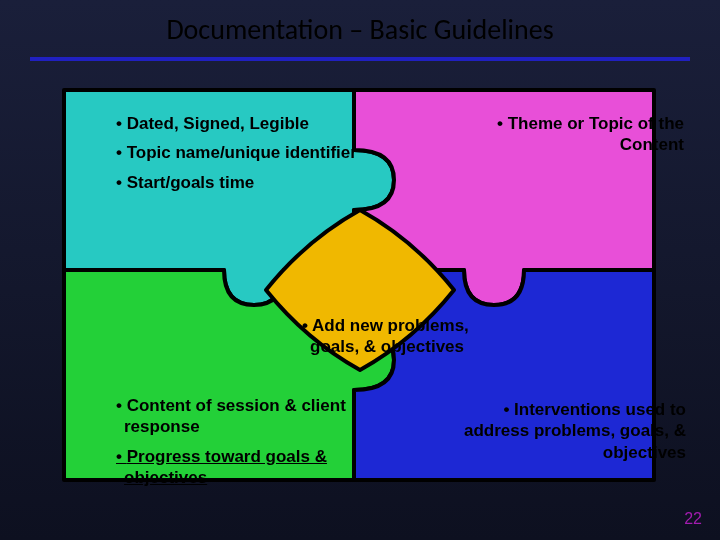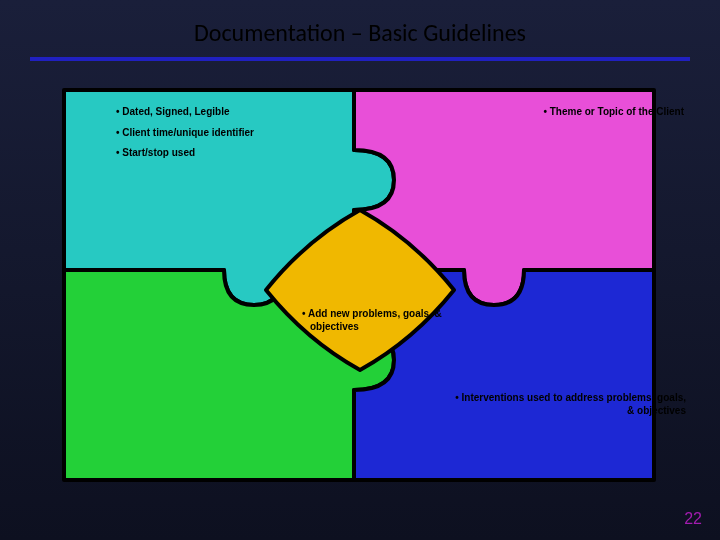--- a/index.html
+++ b/index.html
@@ -7,23 +7,23 @@
     padding: 0;
     width: 720px;
     height: 540px;
     background: linear-gradient(to bottom, #1a1f3a 0%, #0d1020 100%);
     font-family: "Calibri", "Arial", sans-serif;
     overflow: hidden;
     position: relative;
   }
   .title {
     color: #000;
-    font-size: 24px;
+    font-size: 28px;
     text-align: center;
-    padding-top: 18px;
+    padding-top: 12px;
     font-weight: 400;
   }
   .title-rule {
     border: none;
     border-top: 4px solid #2020c0;
     margin: 10px 30px 0 30px;
   }
   .puzzle-area {
     position: absolute;
     left: 54px;
@@ -34,21 +34,21 @@
   svg.puzzle {
     position: absolute;
     left: 0;
     top: 0;
     width: 612px;
     height: 420px;
   }
   .bullet-list {
     position: absolute;
     color: #000;
-    font-size: 10px;
+    font-size: 17px;
     font-weight: bold;
     font-family: Arial, sans-serif;
     line-height: 1.25;
   }
   .bullet-list li {
     list-style: none;
     margin-bottom: 8px;
     padding-left: 8px;
     text-indent: -8px;
   }
@@ -110,33 +110,35 @@
       M306 130
       Q360 160 400 210
       Q360 260 306 290
       Q252 260 212 210
       Q252 160 306 130 Z" fill="#f0b800"></path>
   </g>
 </svg>
 
 <ul class="bullet-list tl-list">
   <li>Dated, Signed, Legible</li>
-  <li>Client time/unique identifier</li>
-  <li>Start/stop used</li>
+  <li>Topic name/unique identifier</li>
+  <li>Start/goals time</li>
 </ul>
 
 <ul class="bullet-list tr-list">
-  <li>Theme or Topic of the Client</li>
+  <li>Theme or Topic of the Content</li>
 </ul>
 
 <ul class="bullet-list center-list">
   <li>Add new problems, goals, &amp; objectives</li>
 </ul>
 
 <ul class="bullet-list bl-list">
+  <li>Content of session &amp; client response</li>
+  <li class="underline">Progress toward goals &amp; objectives</li>
 </ul>
 
 <ul class="bullet-list br-list">
   <li>Interventions used to address problems, goals, &amp; objectives</li>
 </ul>
 
 </div>
 
 <div class="slide-number">22</div>
 

